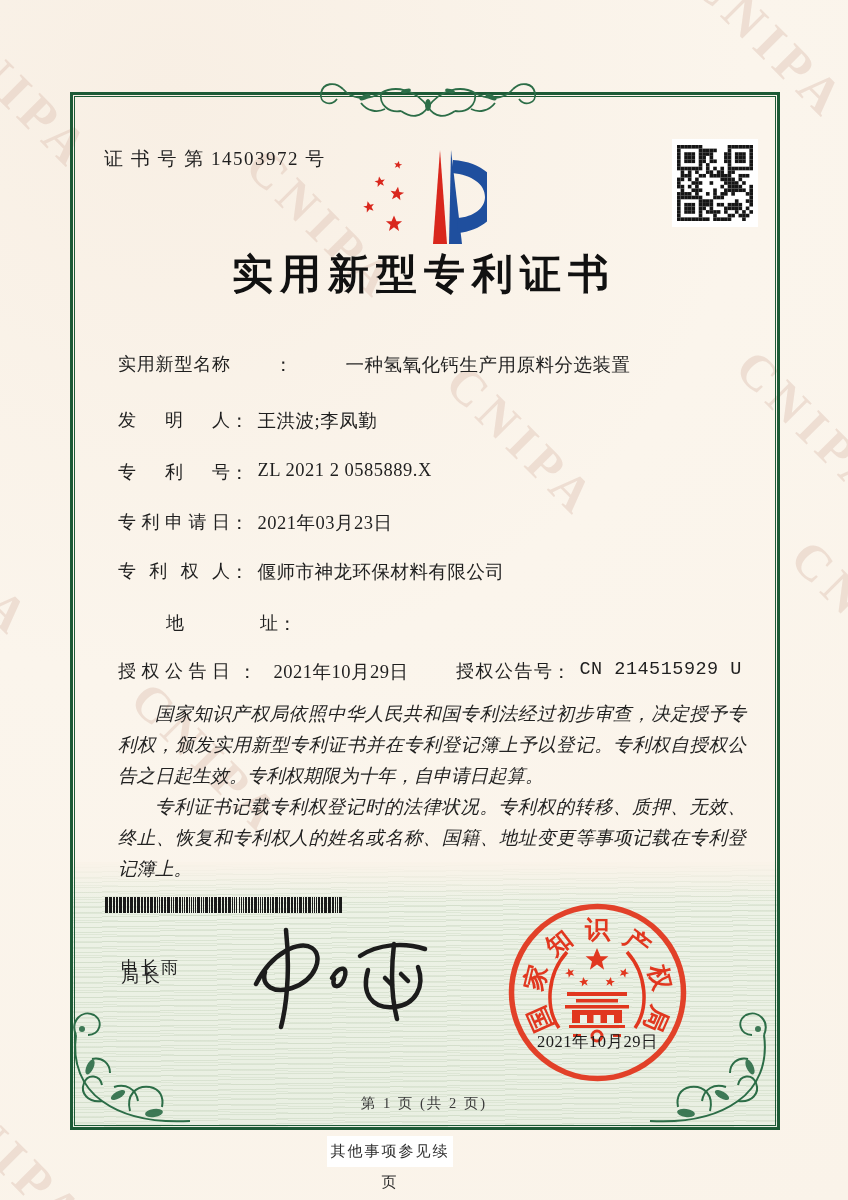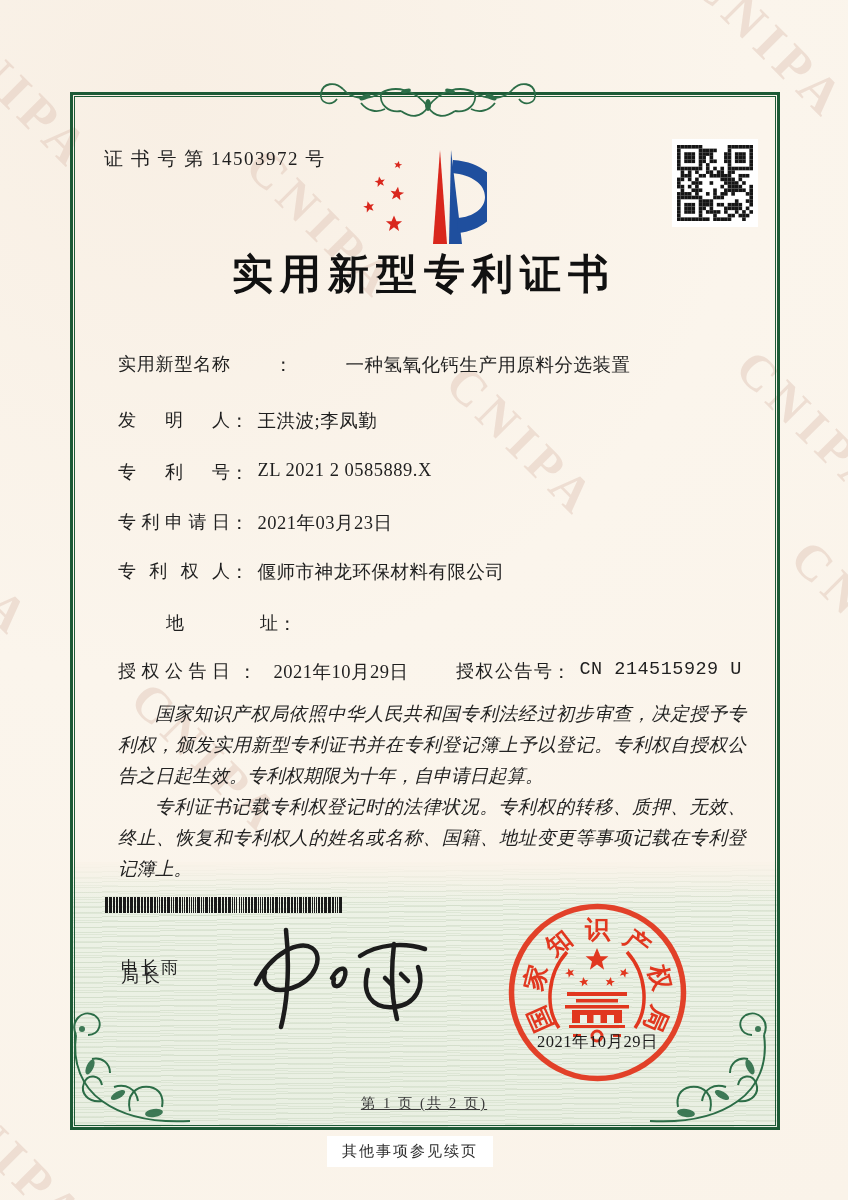--- a/index.html
+++ b/index.html
@@ -57,22 +57,22 @@
   .role{position:absolute;z-index:6;left:121px;top:964px;font-size:18px;letter-spacing:3px;}
   .name{position:absolute;z-index:6;left:121px;top:956px;font-size:17px;letter-spacing:3px;}
   .sig{position:absolute;z-index:6;left:228px;top:922px;}
   .seal{position:absolute;z-index:7;left:505px;top:900px;width:185px;height:185px;}
   .seal svg.ring{position:absolute;left:0;top:0;}
   .seal .arc-ch{position:absolute;left:50%;top:50%;font-size:25px;font-weight:bold;color:#e1371f;}
   .seal .emblem{position:absolute;left:36px;top:30px;}
   .seal-date{position:absolute;z-index:8;left:0;top:131px;width:100%;text-align:center;
              font-size:16.5px;color:#1c1c1c;letter-spacing:.5px;}
   .page-num{position:absolute;z-index:6;left:0;top:1094px;width:848px;text-align:center;
-            font-size:14.5px;letter-spacing:2px;color:#3a3a3a;text-decoration:underline;}
-  .cont-box{position:absolute;z-index:6;left:327px;top:1136px;width:166px;height:31px;background:#ffffff;
+            font-size:14.5px;letter-spacing:2px;color:#3a3a3a;}
+  .cont-box{position:absolute;z-index:6;left:327px;top:1136px;width:126px;height:31px;background:#ffffff;
             text-align:center;line-height:31px;font-size:15px;letter-spacing:2px;color:#2e2e2e;}
 </style>
 </head>
 <body>
 
 <div class="page">
 
   <span class="wm" style="left:-55px;top:-8px;font-size:52px;">CNIPA</span>
   <span class="wm" style="left:255px;top:128px;font-size:50px;">CNIPA</span>
   <span class="wm" style="left:700px;top:-58px;font-size:52px;">CNIPA</span>

